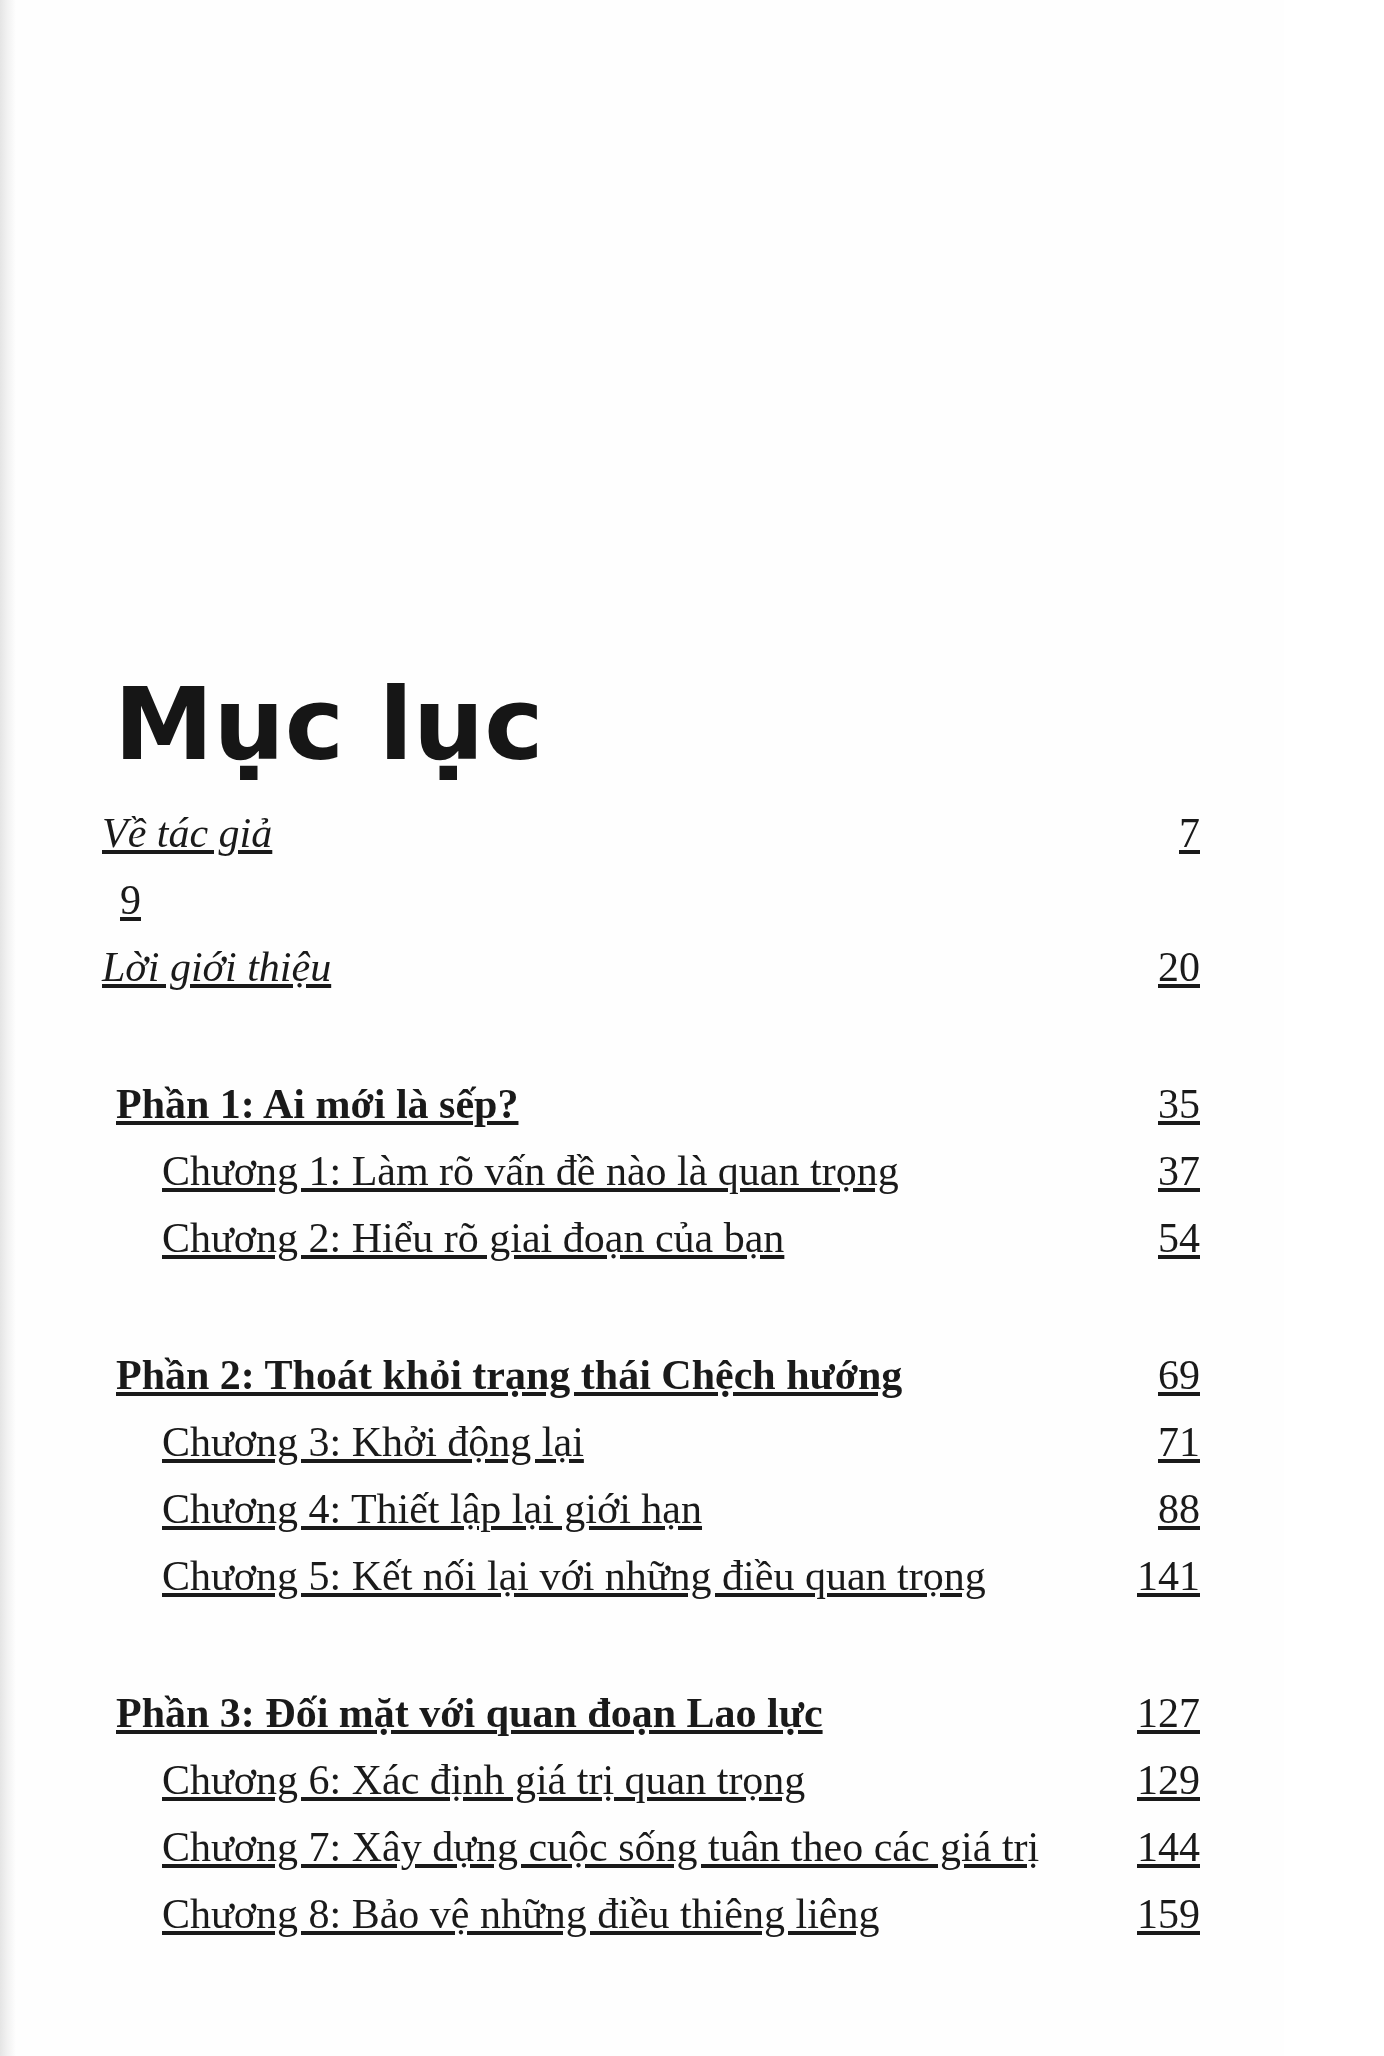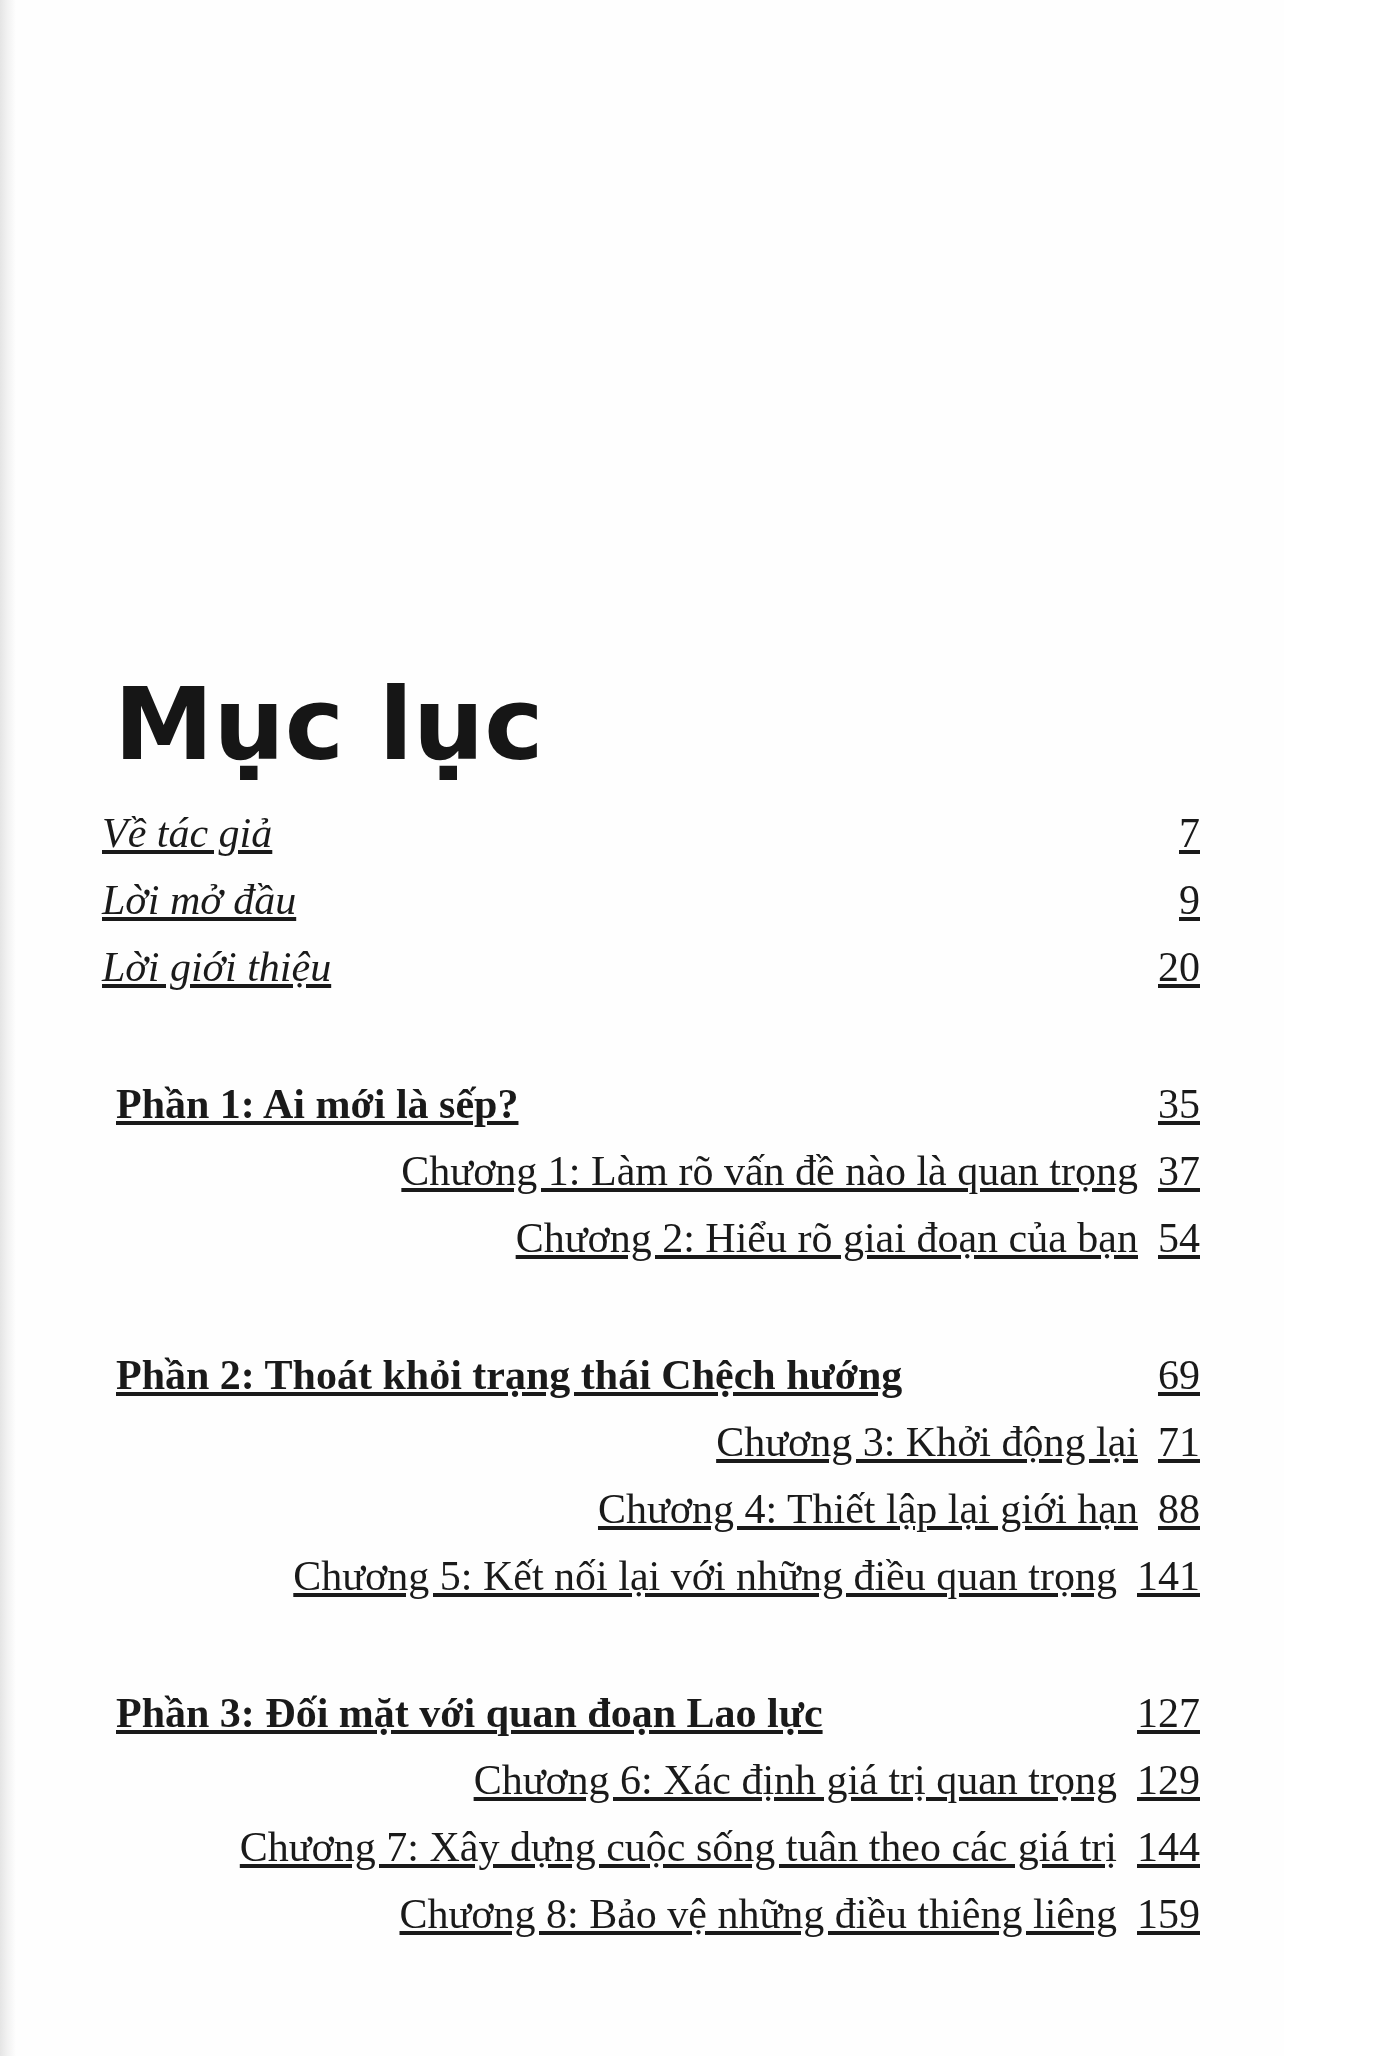--- a/index.html
+++ b/index.html
@@ -69,38 +69,36 @@
     margin-top: 70px;
   }
   .row.heading .label {
     font-weight: 700;
   }
   .row.heading {
     padding-left: 16px;
   }
   .row.chapter {
     padding-left: 62px;
-    justify-content: flex-end;
   }
 </style>
 </head>
 <body>
 
 <div class="page">
   <div class="scan-edge"></div>
 
   <h1 class="title">Mục lục</h1>
 
   <div class="toc">
       <div class="row front">
         <span class="label">Về tác giả</span>
         <span class="pagenum">7</span>
       </div>
       <div class="row front">
-        <span class="label">Lời mở đầu</span>
         <span class="pagenum">9</span>
       </div>
       <div class="row front">
         <span class="label">Lời giới thiệu</span>
         <span class="pagenum">20</span>
       </div>
       <div class="row heading">
         <span class="label">Phần 1: Ai mới là sếp?</span>
         <span class="pagenum">35</span>
       </div>

